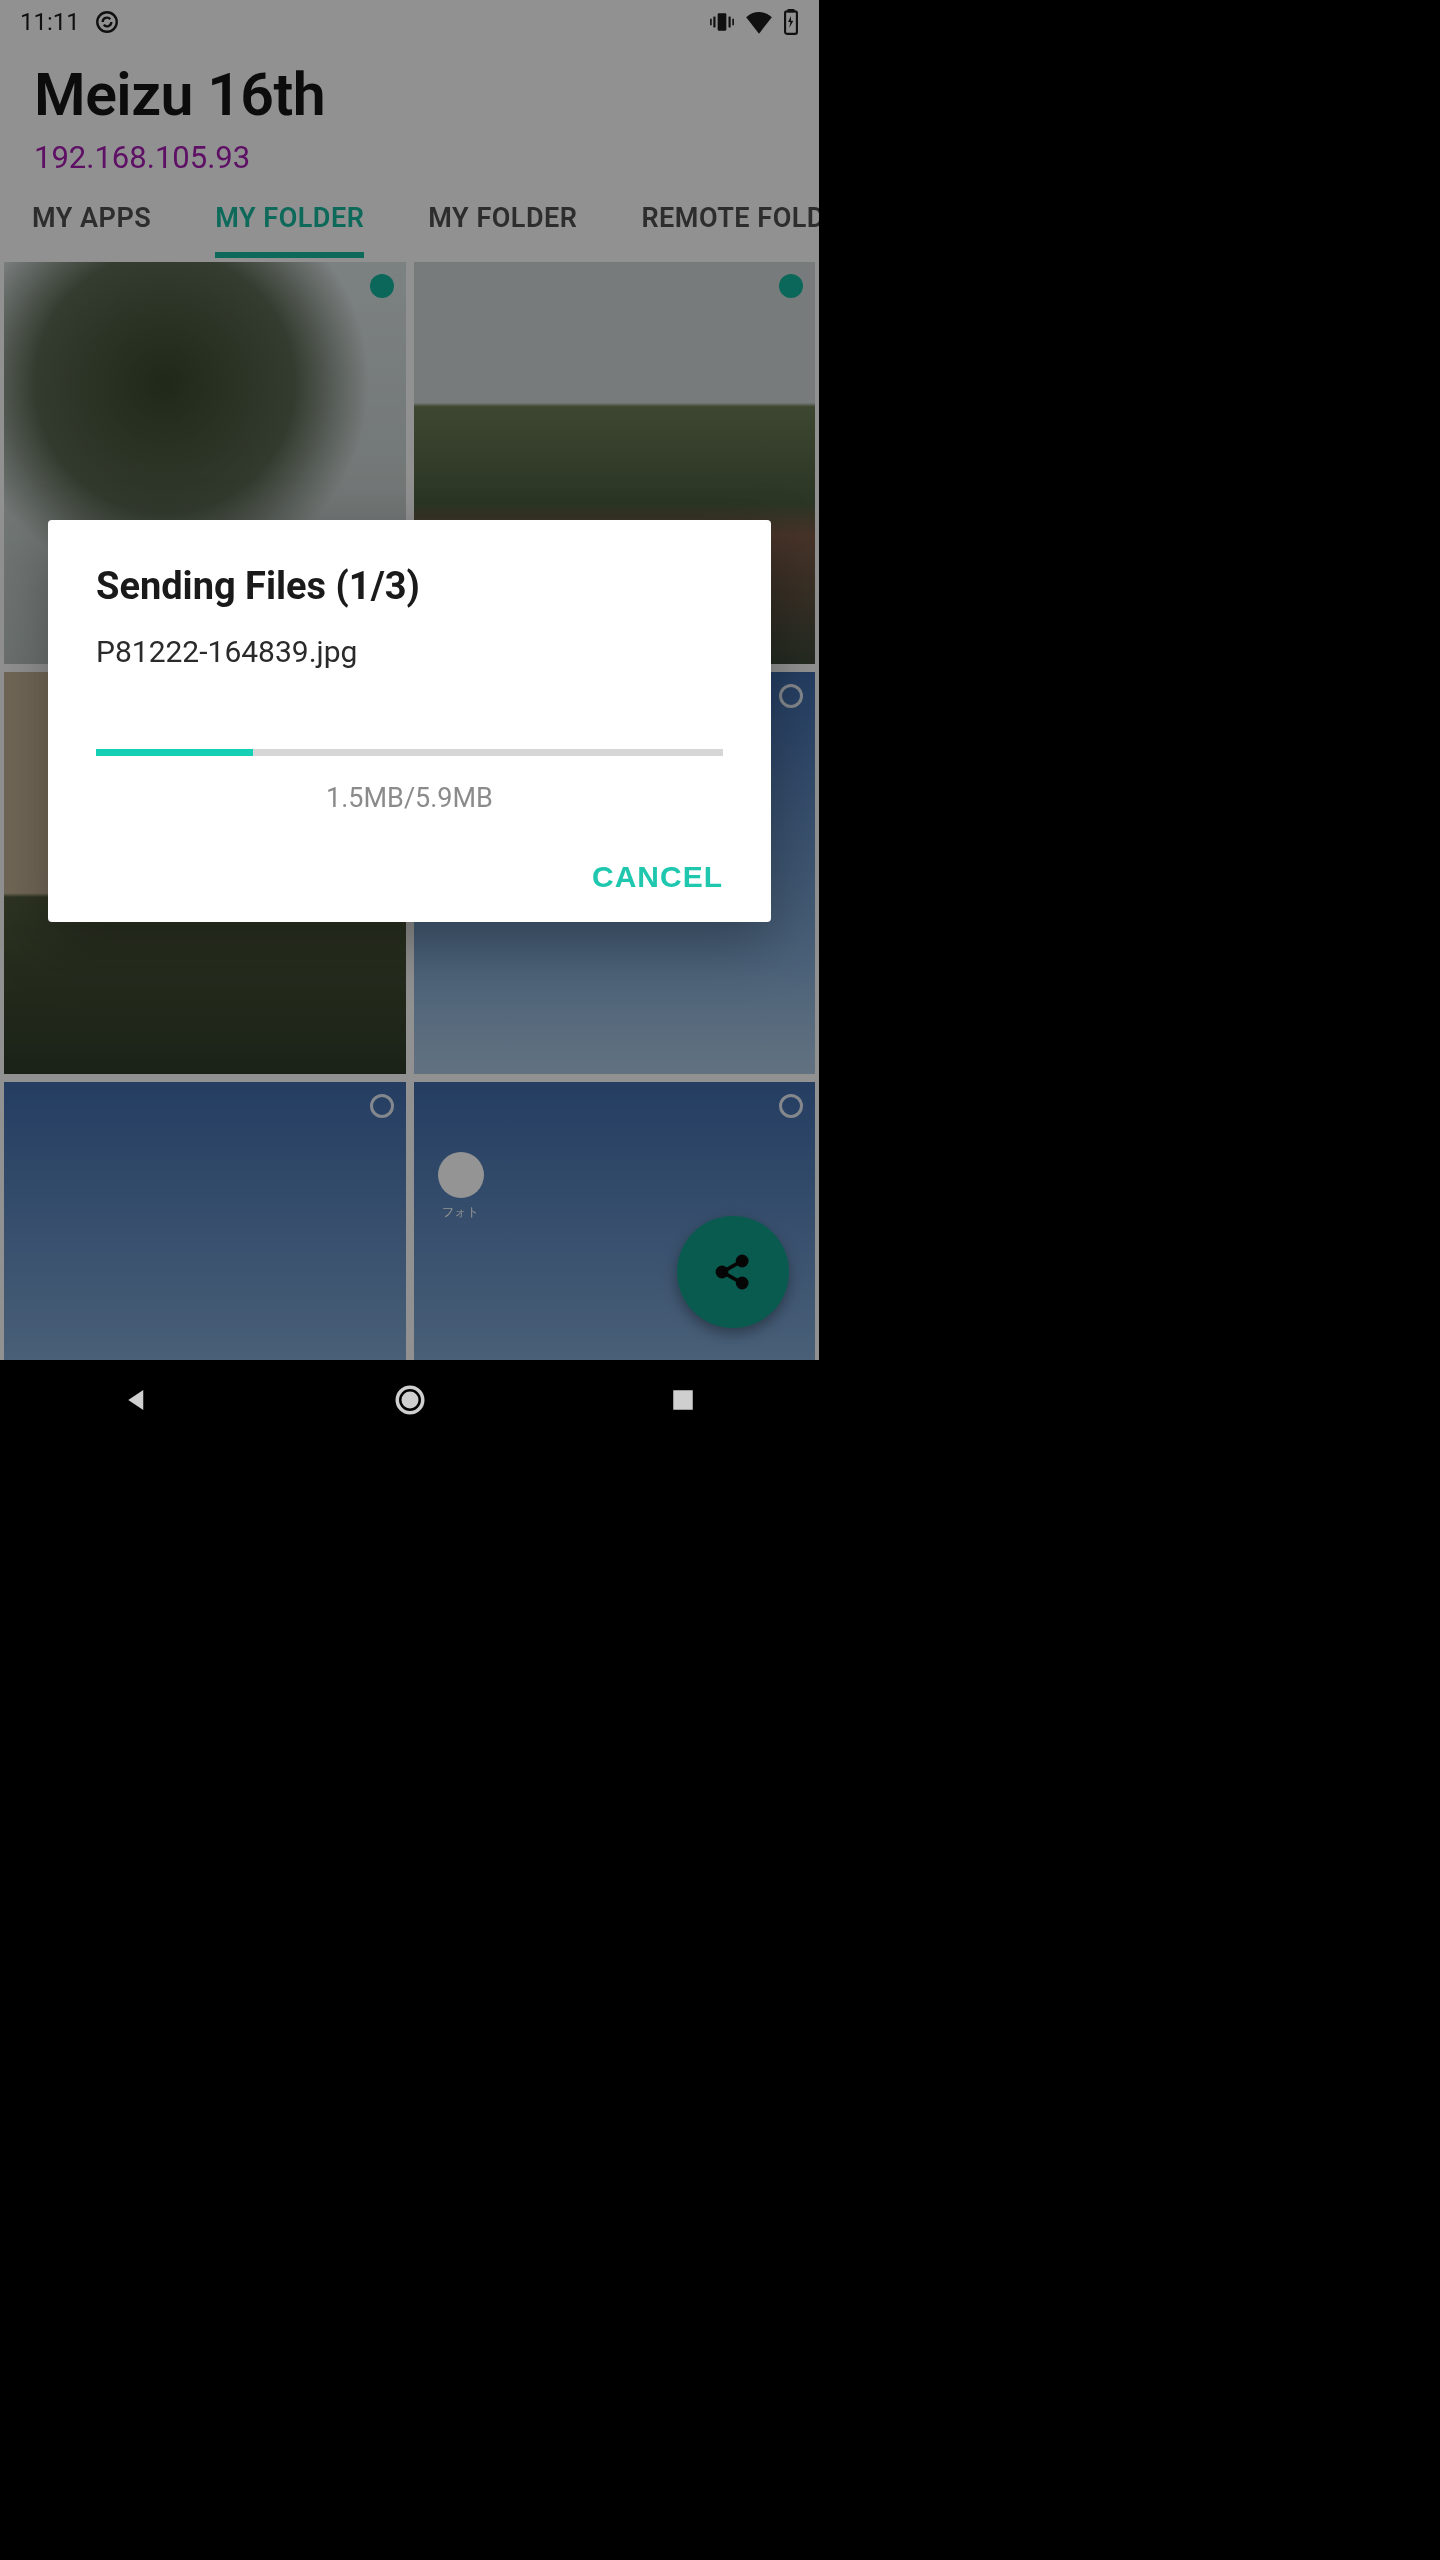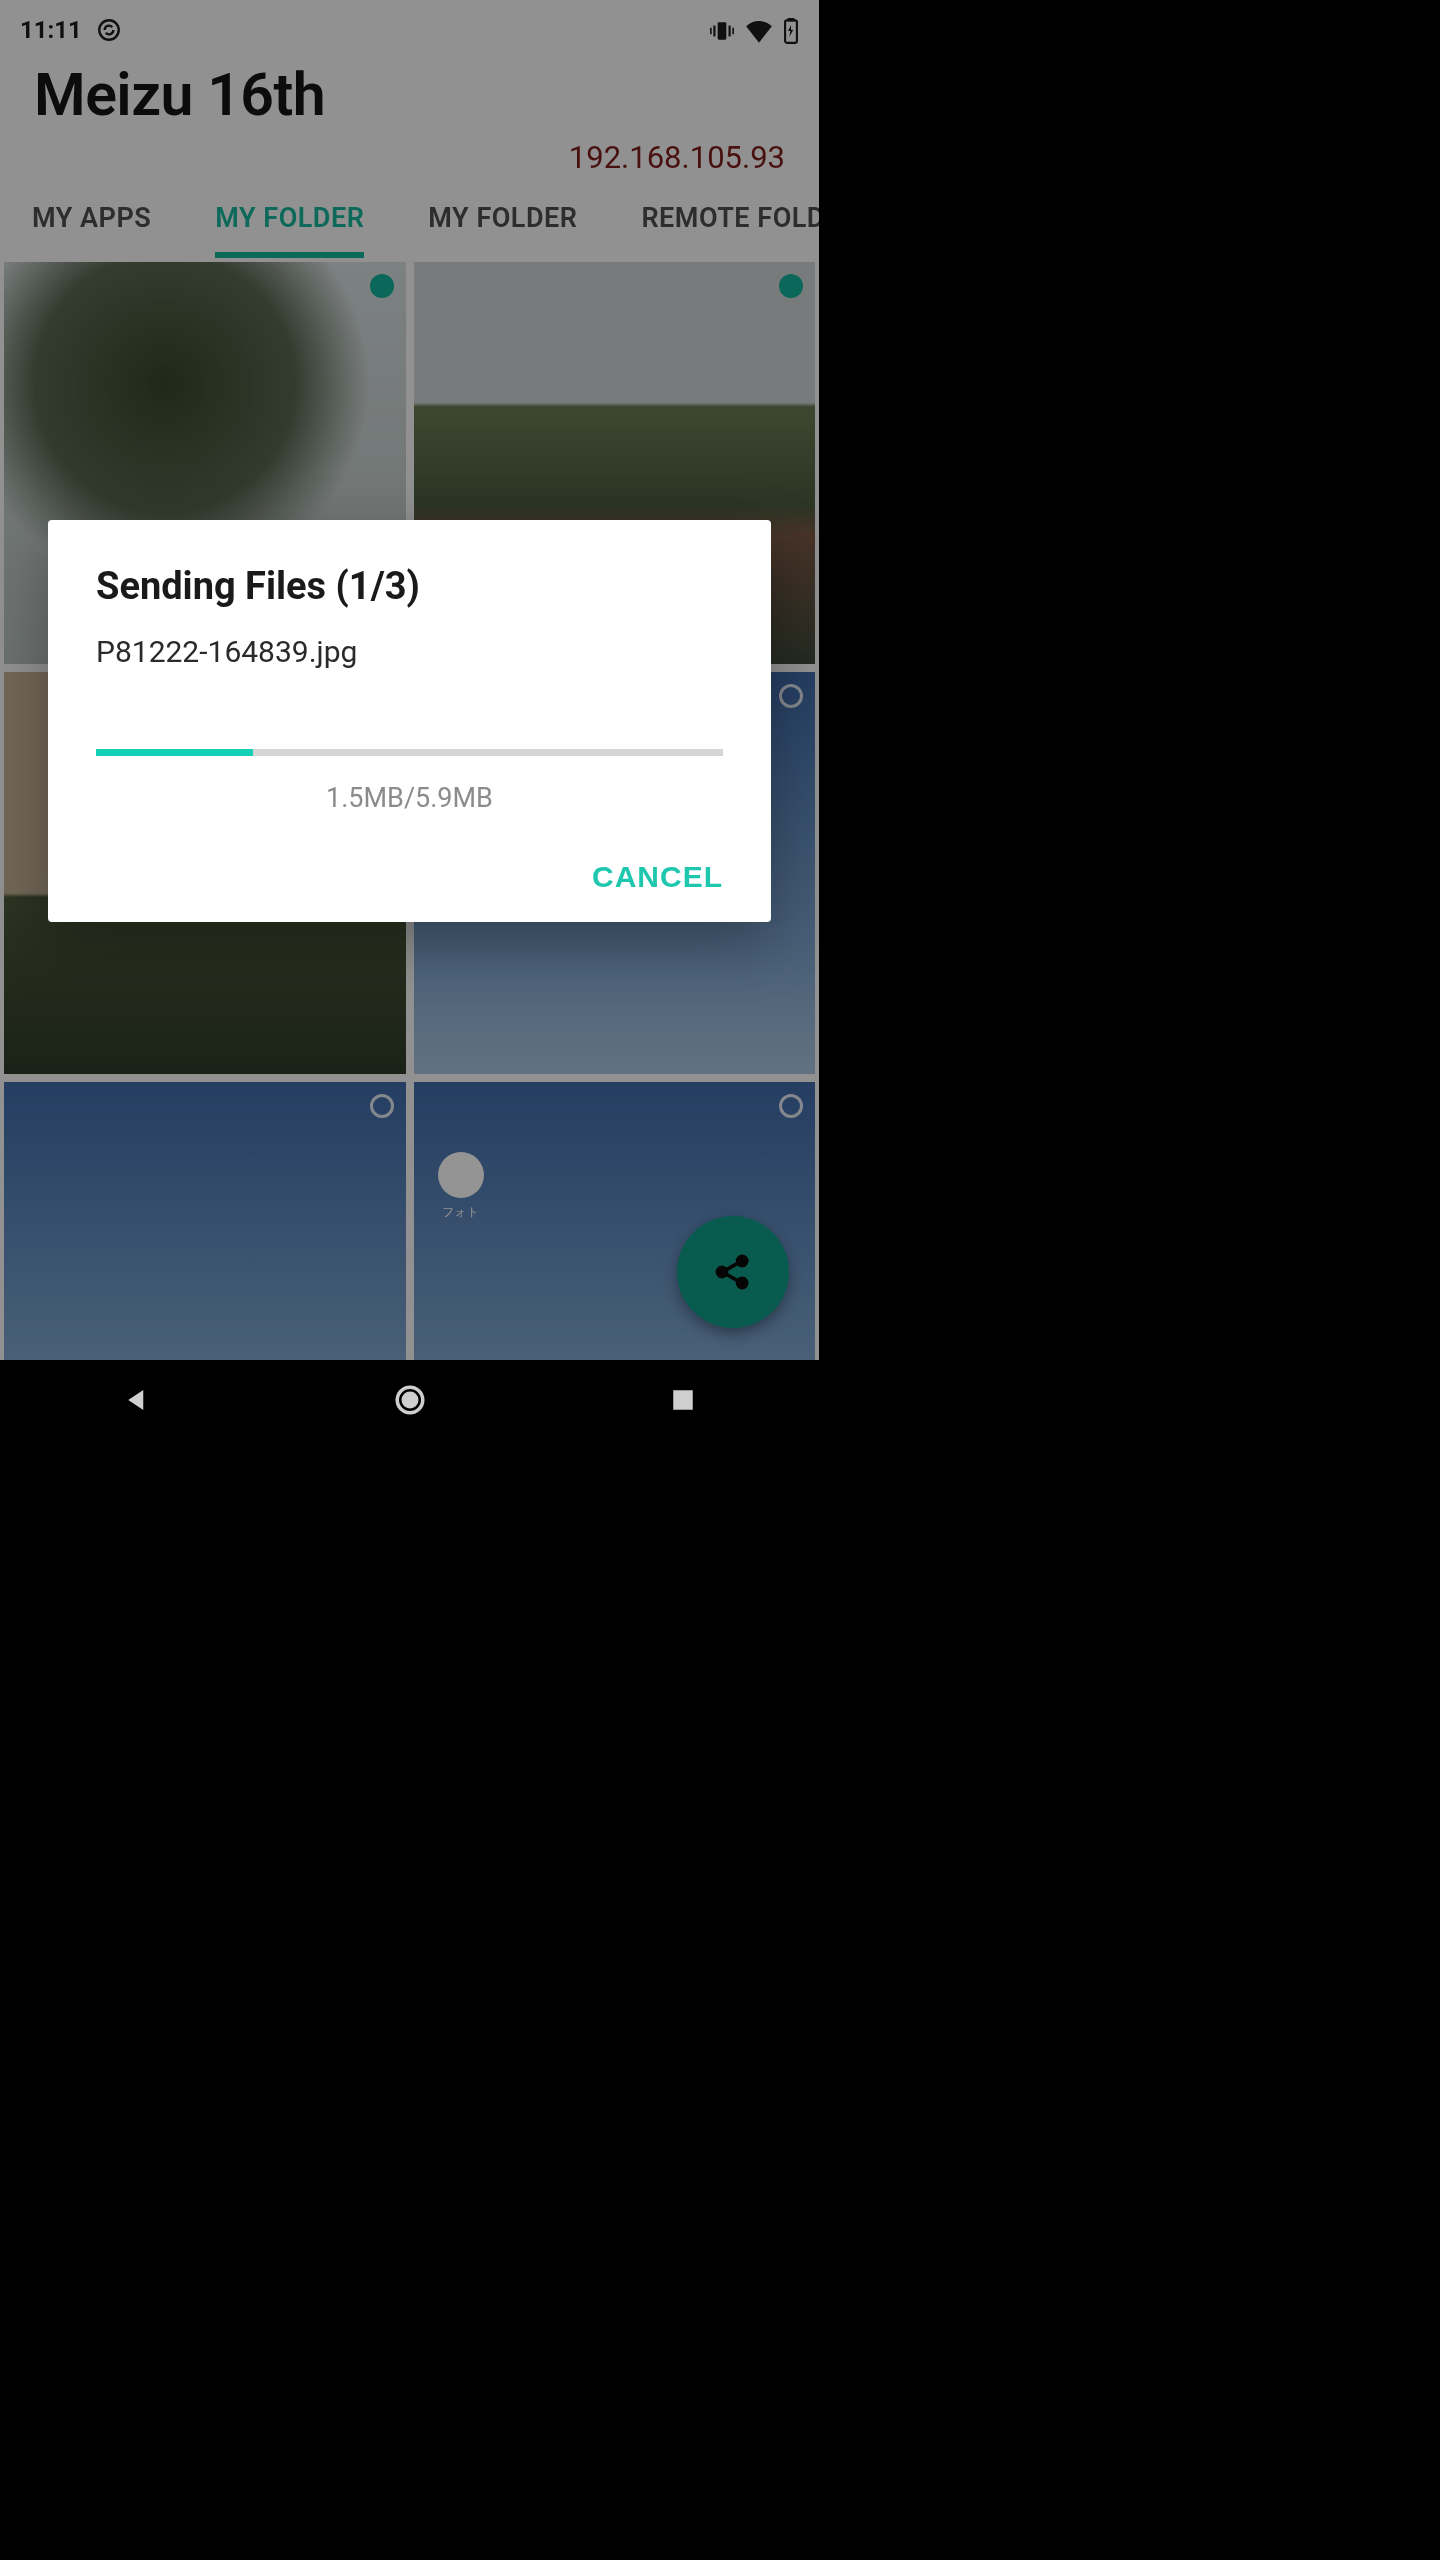--- a/index.html
+++ b/index.html
@@ -21,46 +21,45 @@
   .scrim {
     position: absolute;
     inset: 0;
     background: rgba(0,0,0,0.42);
     z-index: 10;
   }
   
   .status-bar {
     height: 44px;
     display: flex;
-    align-items: flex-end;
+    align-items: center;
     padding: 0 20px;
     font-size: 24px;
-    font-weight: 700;
+    font-weight: 400;
     color: #1c1c1c;
     justify-content: space-between;
   }
   .status-left { display:flex; align-items:center; gap:14px; }
   .status-right { display:flex; align-items:center; gap:10px; }
   .ic { display:inline-flex; }
   
   .header {
     padding: 16px 34px 0 34px;
   }
   .device-name {
     font-size: 59px;
     font-weight: 600;
     color: #161616;
     letter-spacing: -0.5px;
   }
   .device-ip {
     font-size: 31px;
-    color: #7f1d1d;
+    color: #a21caf;
     margin-top: 10px;
     font-weight: 400;
-    text-align: right;
   }
   
   .tabs {
     display: flex;
     gap: 64px;
     padding: 26px 32px 0 32px;
     font-size: 27px;
     font-weight: 600;
     color: #4e4e4e;
     letter-spacing: 0.5px;

